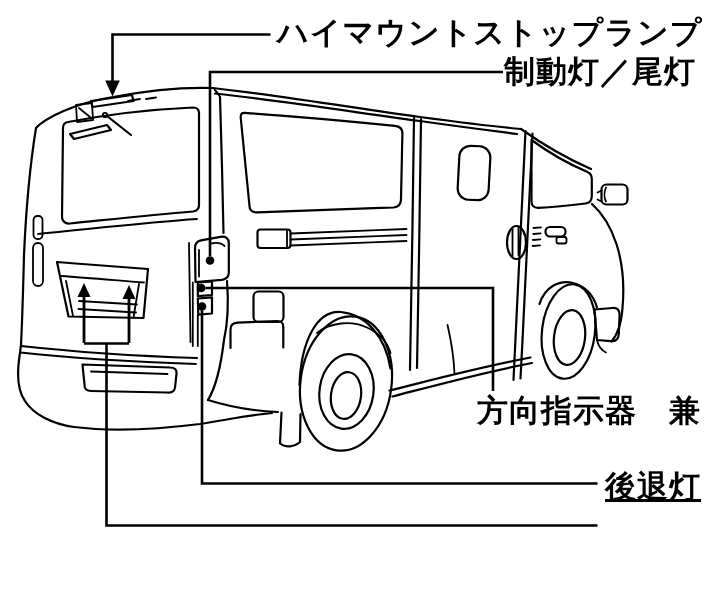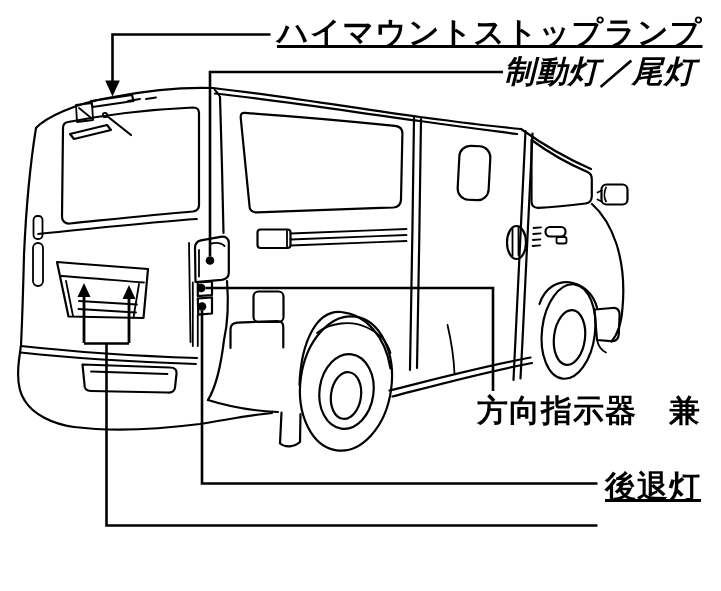--- a/index.html
+++ b/index.html
@@ -133,23 +133,23 @@
 
       <circle class="blk" cx="202" cy="306.5" r="4.3"></circle>
       <path class="co" d="M 202 310.5 L 202 483.5 L 597.5 483.5"></path>
 
       <path class="blk" d="M 84 283 L 77.5 297 L 82.6 297 L 82.6 343 L 85.4 343 L 85.4 297 L 90.5 297 Z"></path>
       <path class="blk" d="M 129 285 L 122.5 299 L 127.6 299 L 127.6 343 L 130.4 343 L 130.4 299 L 135.5 299 Z"></path>
       <path class="co" d="M 84 343.5 L 129 343.5 M 106.5 343.5 L 106.5 525.5 L 597.5 525.5"></path>
     </g>
   </svg>
 
-  <div class="lbl" style="left:277px; top:17px;text-decoration:underline;">ハイマウントストップランプ</div>
+  <div class="lbl" style="left:277px; top:17px;">ハイマウントストップランプ</div>
 
-  <div class="lbl" style="left:504px; top:56px;font-style:italic;">制動灯／尾灯</div>
+  <div class="lbl" style="left:504px; top:56px;">制動灯／尾灯</div>
 
   <div class="lbl lbl2" style="left:477px; top:392px;">
     <div>方向指示器　兼</div>
   </div>
 
   <div class="lbl" style="left:605px; top:471px;text-decoration:underline;">後退灯</div>
 
 </div>
 
 </body></html>

